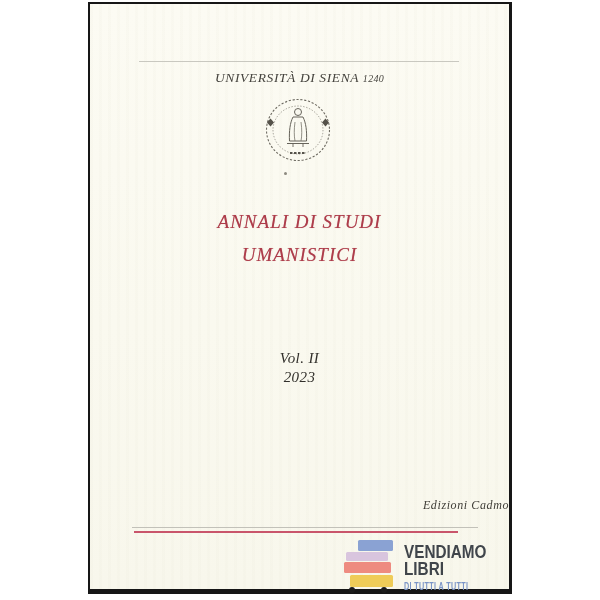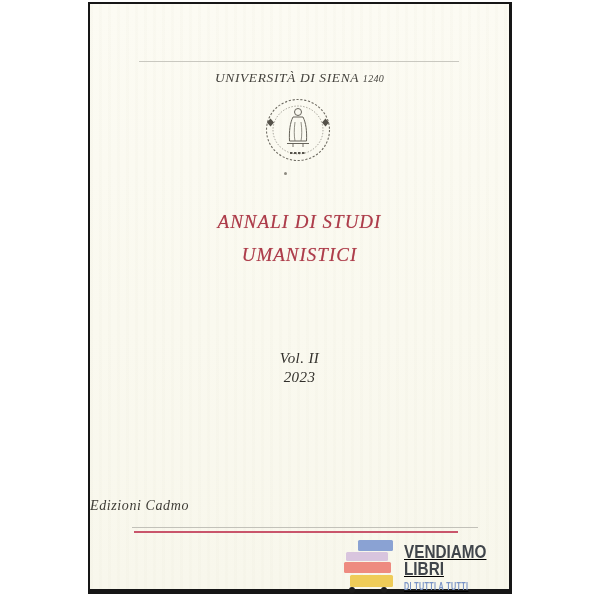--- a/index.html
+++ b/index.html
@@ -32,37 +32,37 @@
   .title{
     position:absolute;top:201px;left:0;right:0;text-align:center;
     color:#ad3c4a;font-size:19px;line-height:33px;letter-spacing:1px;
     text-shadow:0 0 .7px rgba(173,60,74,.55);
   }
   .vol-block{
     position:absolute;top:345px;left:0;right:0;text-align:center;
     color:#32302b;font-size:15px;line-height:19px;letter-spacing:.4px;
   }
   .publisher{
-    position:absolute;top:494px;left:0;right:0;text-align:left;
-    color:#3e3c36;font-size:14px;letter-spacing:.6px;
+    position:absolute;top:494px;left:0;right:0;text-align:right;
+    color:#3e3c36;font-size:12px;letter-spacing:.6px;
   }
   .rule-bot-gray{top:523px;left:42px;width:346px;height:1px;background:#c2c1b9;}
   .rule-bot-red{top:527px;left:44px;width:324px;height:2px;background:#c9556b;}
 
   
   .watermark{position:absolute;left:340px;top:537px;width:165px;height:60px;z-index:5;}
   .cart{position:absolute;left:0;top:0;width:60px;height:58px;}
   .bar{position:absolute;border-radius:1.5px;}
   .bar-blue{left:18px;top:3px;width:35px;height:11px;background:#8aa2d3;}
   .bar-lavender{left:6px;top:15px;width:42px;height:9px;background:#d9c5de;}
   .bar-salmon{left:4px;top:25px;width:47px;height:11px;background:#ee8b80;}
   .bar-yellow{left:10px;top:38px;width:43px;height:12px;background:#efcc58;}
   .wheel{position:absolute;top:50px;width:6px;height:6px;border-radius:50%;background:#1c1c1c;}
   .wheel-left{left:9px;} .wheel-right{left:41px;}
-  .wm-text{position:absolute;left:64px;top:7px;font-family:"Liberation Sans",sans-serif;text-decoration:underline;}
+  .wm-text{position:absolute;left:64px;top:7px;font-family:"Liberation Sans",sans-serif;}
   .wm-line{
     font-weight:bold;font-size:18px;line-height:17px;color:#40454b;
     transform:scaleX(.85);transform-origin:left top;white-space:nowrap;
   }
   .wm-tagline{
     margin-top:4px;font-weight:bold;font-size:10px;line-height:10px;color:#7b95c7;
     transform:scaleX(.72);transform-origin:left top;white-space:nowrap;letter-spacing:.5px;
   }
 </style>
 </head>

